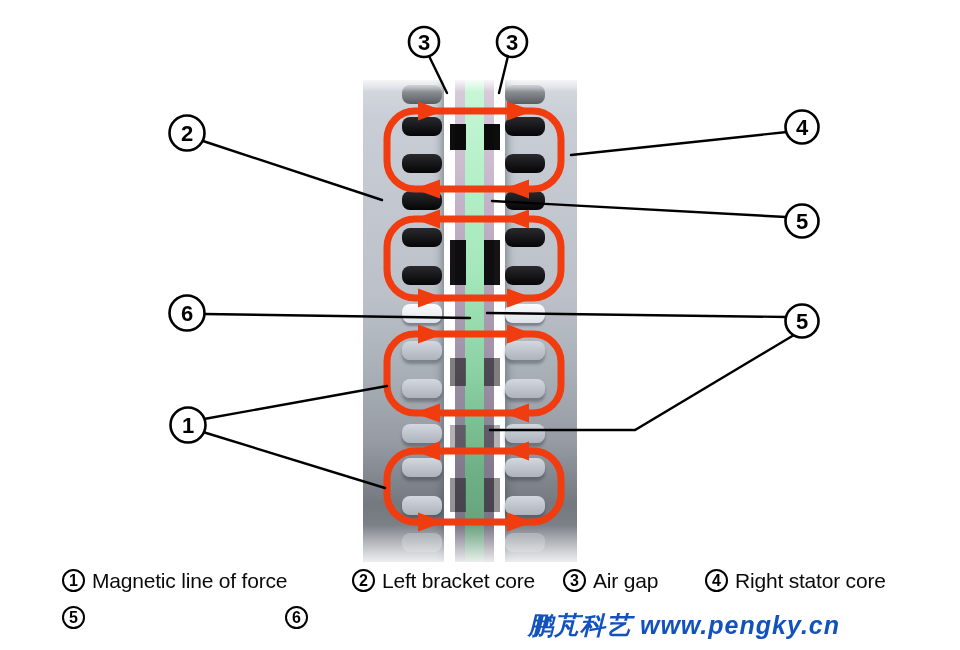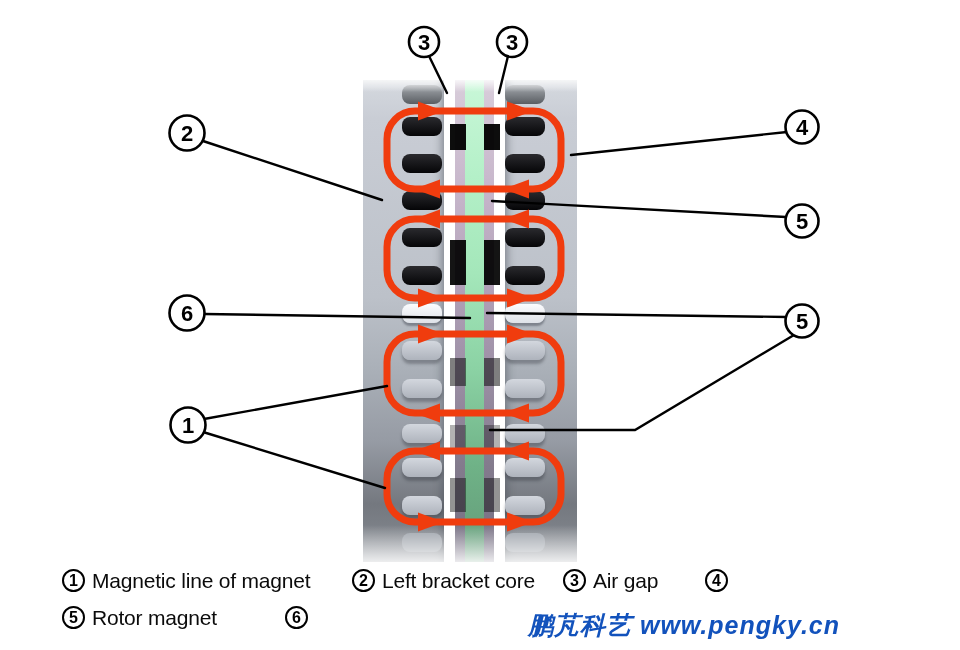--- a/index.html
+++ b/index.html
@@ -177,36 +177,36 @@
       <text class="cnum" x="802" y="329">5</text>
     </g>
     <g>
       <circle class="cout" cx="188" cy="425" r="17.5"></circle>
       <text class="cnum" x="188" y="433">1</text>
     </g>
   </svg>
 
   <div class="legend-item" style="left:62px;top:568px">
     <span class="lnum">1</span>
-    <span class="llabel">Magnetic line of magnet</span>
+    <span class="llabel">Magnetic line of force</span>
   </div>
   <div class="legend-item" style="left:352px;top:568px">
     <span class="lnum">2</span>
     <span class="llabel">Left bracket core</span>
   </div>
   <div class="legend-item" style="left:563px;top:568px">
     <span class="lnum">3</span>
     <span class="llabel">Air gap</span>
   </div>
   <div class="legend-item" style="left:705px;top:568px">
     <span class="lnum">4</span>
+    <span class="llabel">Right stator core</span>
   </div>
   <div class="legend-item" style="left:62px;top:605px">
     <span class="lnum">5</span>
-    <span class="llabel">Rotor magnet</span>
   </div>
   <div class="legend-item" style="left:285px;top:605px">
     <span class="lnum">6</span>
   </div>
 
   <div class="watermark">鹏芃科艺 www.pengky.cn</div>
 
 </div>
 
 </body></html>

